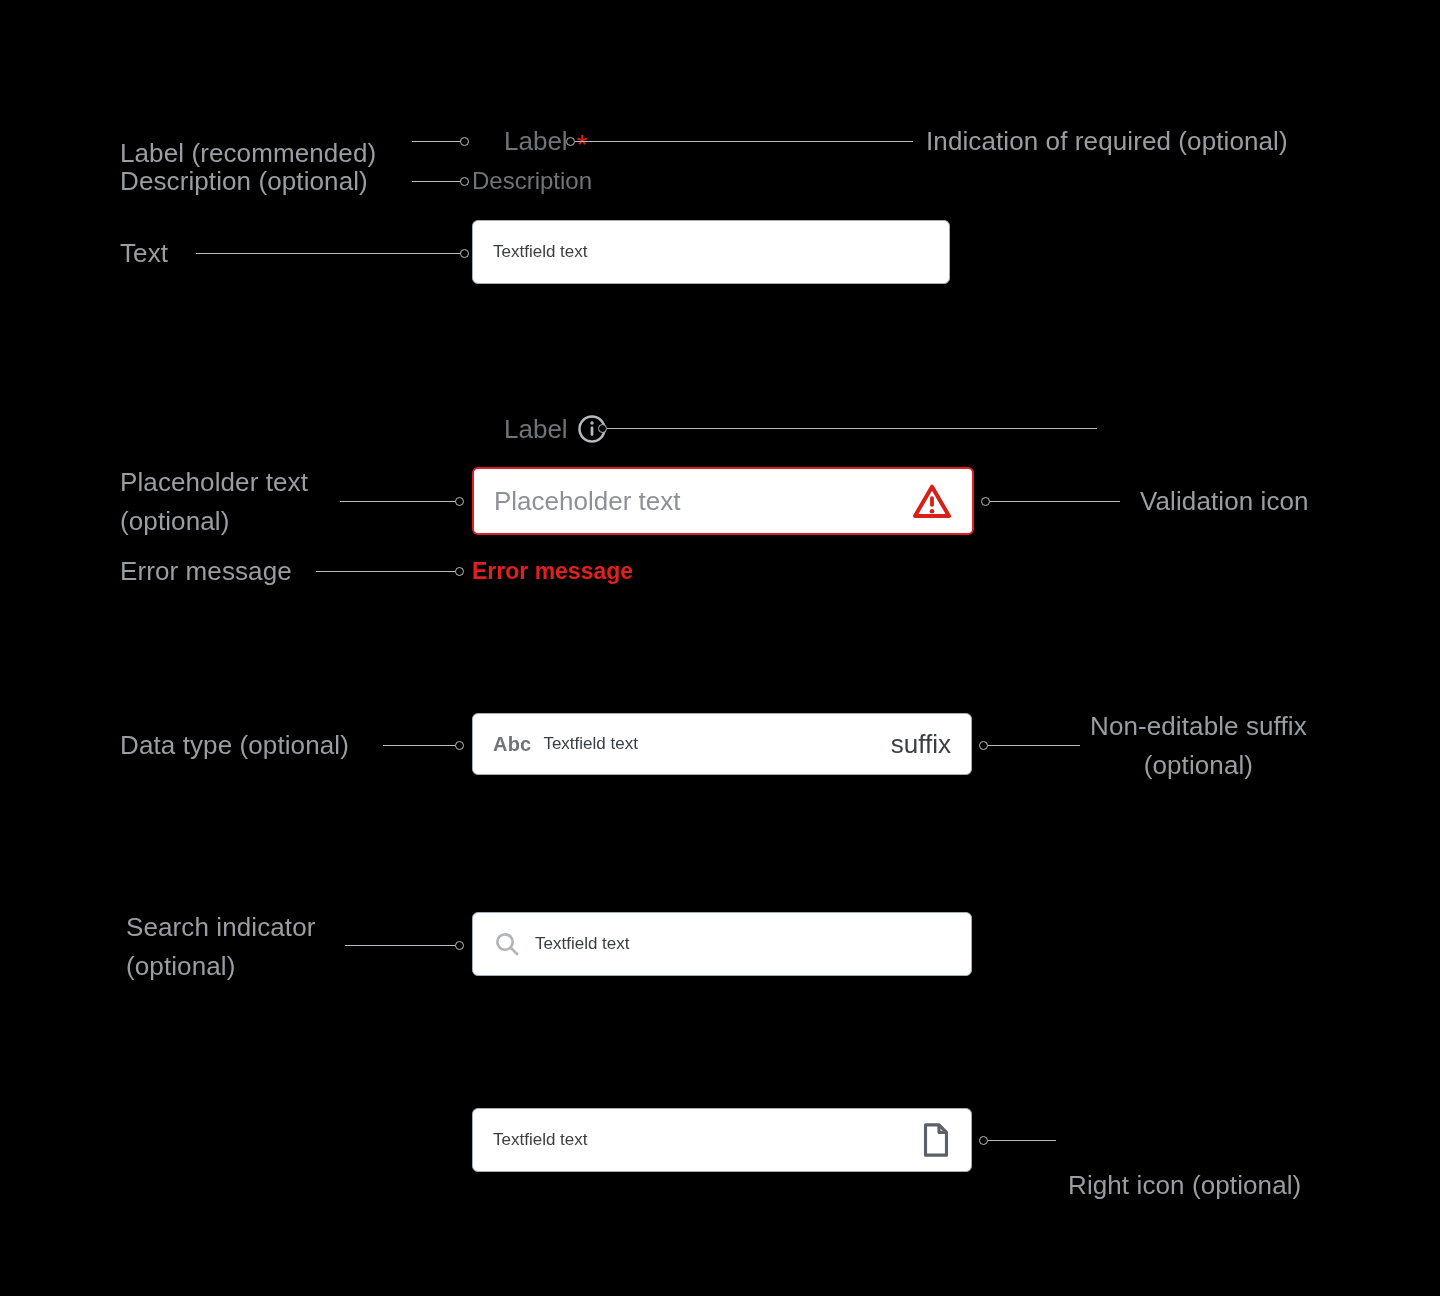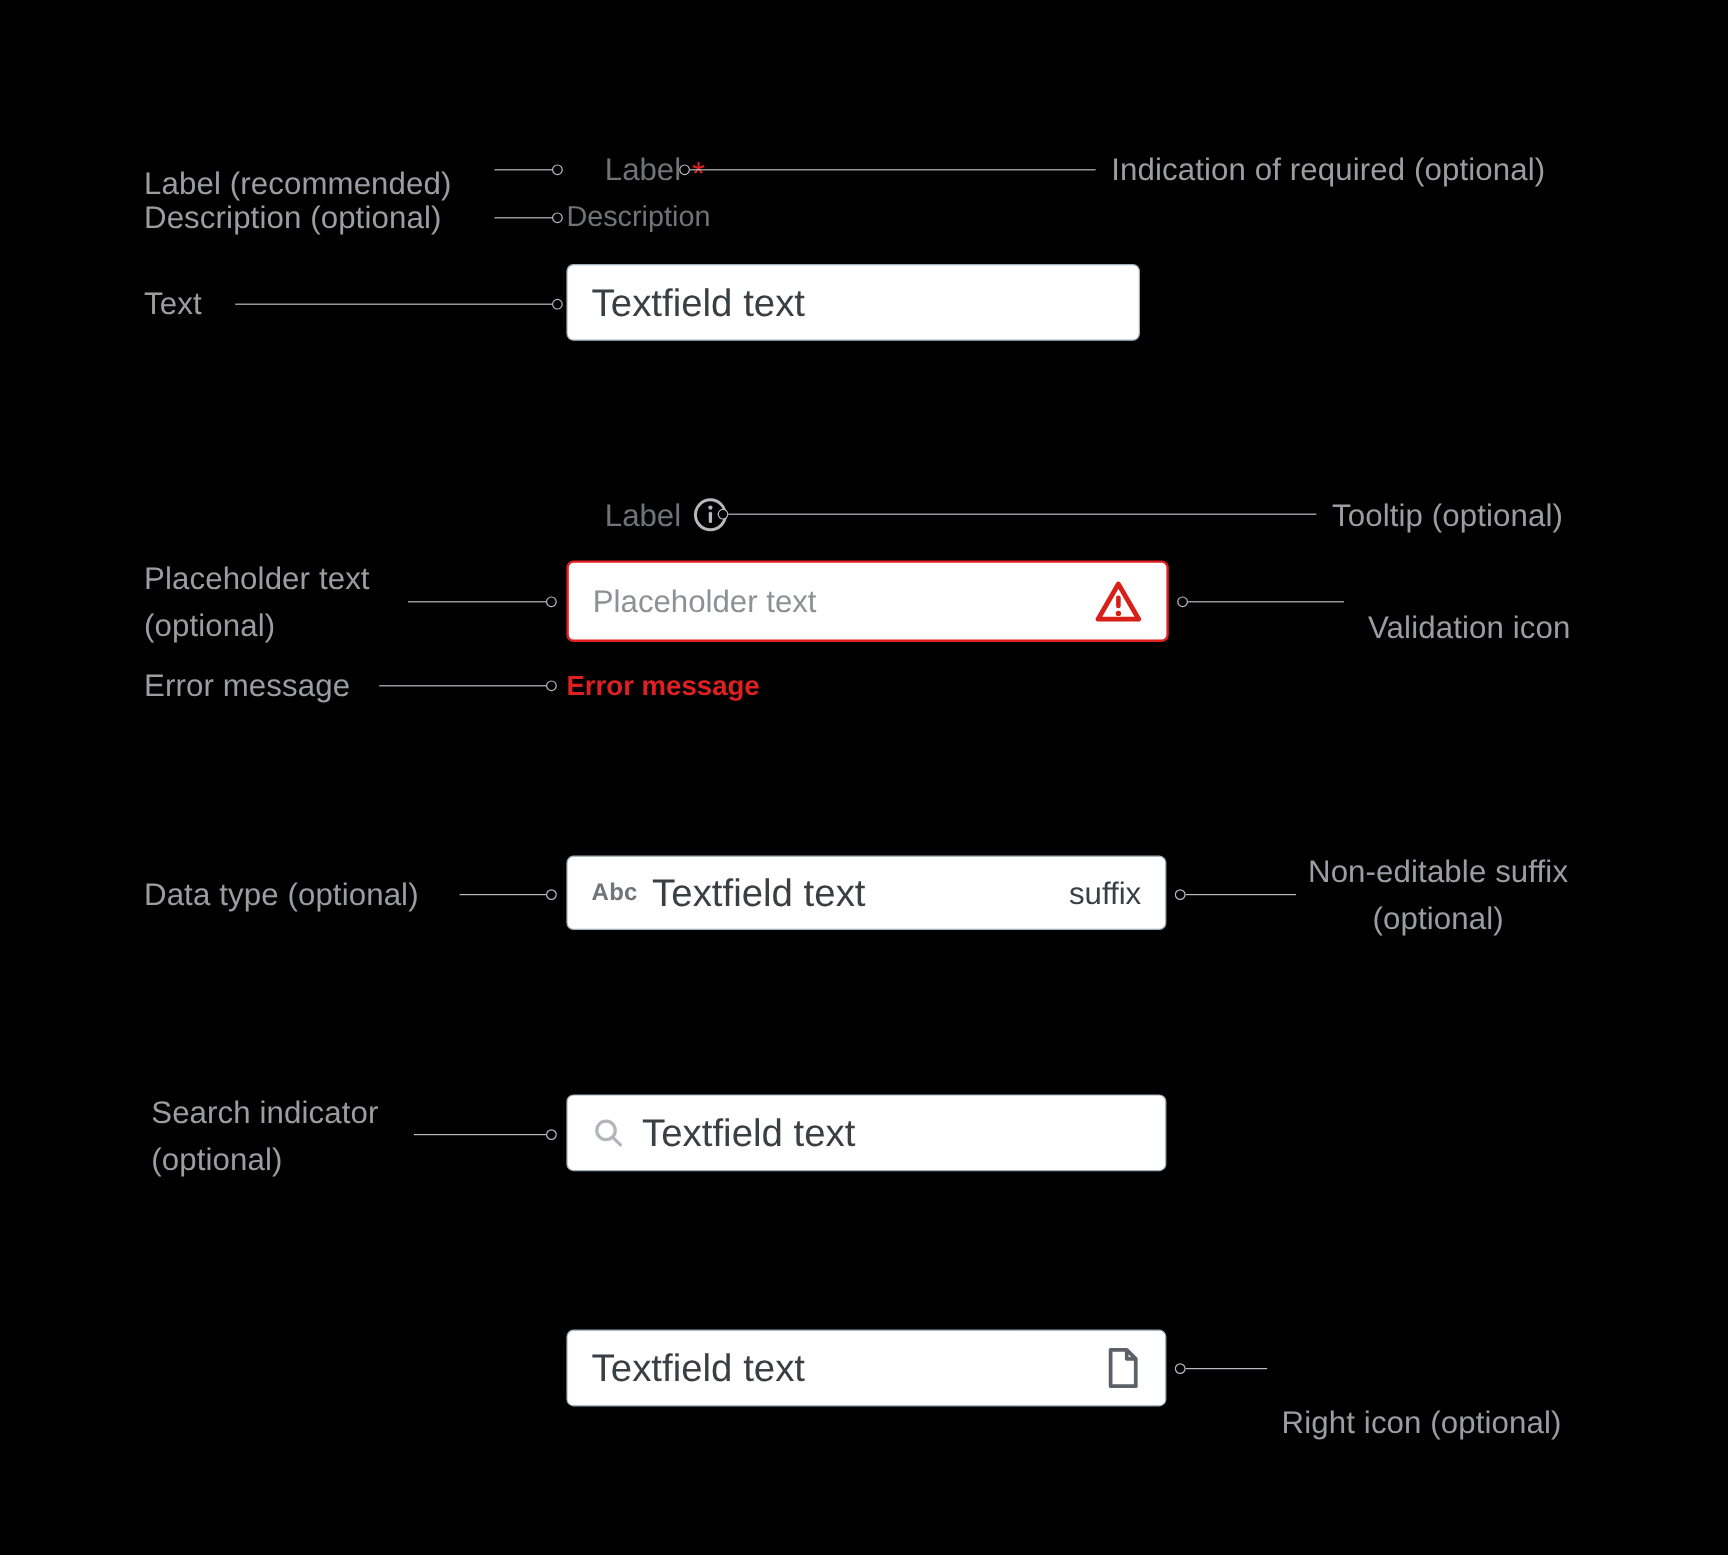--- a/index.html
+++ b/index.html
@@ -76,21 +76,21 @@
     border-radius: 6px;
     display: flex;
     align-items: center;
     padding: 0 20px;
     gap: 0;
   }
   .textfield.error {
     border: 2px solid #e02020;
   }
   .tf-value {
-    font-size: 32px;
+    font-size: 17px;
     color: #3a3f44;
     white-space: nowrap;
   }
   .tf-placeholder {
     font-size: 26px;
     color: #8d9196;
     white-space: nowrap;
   }
   .tf-datatype {
     font-size: 20px;
@@ -160,41 +160,40 @@
       <svg width="30" height="30" viewBox="0 0 24 24" fill="none">
         <circle cx="12" cy="12" r="10" stroke="#b6b9bd" stroke-width="2"></circle>
         <circle cx="12" cy="7.2" r="1.4" fill="#b6b9bd"></circle>
         <rect x="10.9" y="10" width="2.2" height="7.4" rx="1" fill="#b6b9bd"></rect>
       </svg>
     </span>
   </div>
 
   <div class="dot" style="left:598px; top:424px;"></div>
   <div class="leader" style="left:607px; top:428px; width:490px;"></div>
-  <div class="anno right" style="left:1110px; top:410px;">Tooltip (optional)</div>
 
   <div class="anno left" style="left:120px; top:463px;">Placeholder text
 (optional)</div>
   <div class="leader" style="left:340px; top:501px; width:118px;"></div>
   <div class="dot" style="left:455px; top:497px;"></div>
 
   <div class="textfield error" style="left:472px; top:467px; width:502px; height:68px;">
     <span class="tf-placeholder">Placeholder text</span>
     <span class="icon warn-icon tf-spacer">
       <svg width="40" height="38" viewBox="0 0 24 22" fill="none">
         <path d="M12 2.4 L22.2 20 H1.8 Z" stroke="#d81f18" stroke-width="2.4" stroke-linejoin="round" fill="none"></path>
         <rect x="10.85" y="8.2" width="2.3" height="6.3" rx="1.1" fill="#d81f18"></rect>
         <circle cx="12" cy="17.1" r="1.35" fill="#d81f18"></circle>
       </svg>
     </span>
   </div>
 
   <div class="dot" style="left:981px; top:497px;"></div>
   <div class="leader" style="left:990px; top:501px; width:130px;"></div>
-  <div class="anno right" style="left:1140px; top:482px;margin-top:22px;">Validation icon</div>
+  <div class="anno right" style="left:1140px; top:482px;">Validation icon</div>
 
   <div class="anno left" style="left:120px; top:552px;">Error message</div>
   <div class="leader" style="left:316px; top:571px; width:142px;"></div>
   <div class="dot" style="left:455px; top:567px;"></div>
 
   <div class="err-msg" style="left:472px; top:558px;">Error message</div>
 
   <div class="anno left" style="left:120px; top:726px;">Data type (optional)</div>
   <div class="leader" style="left:383px; top:745px; width:75px;"></div>
   <div class="dot" style="left:455px; top:741px;"></div>

